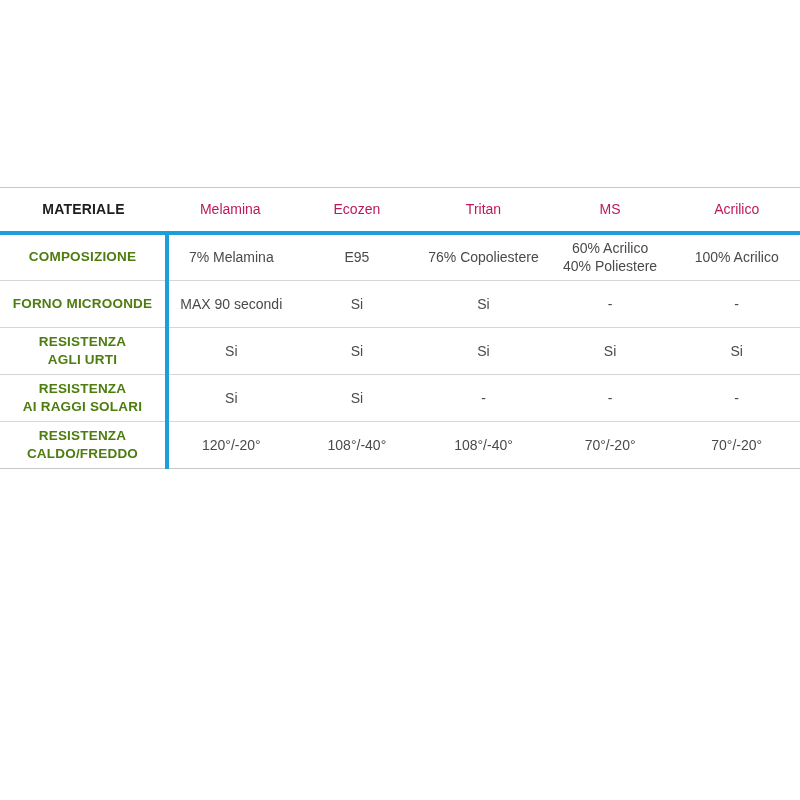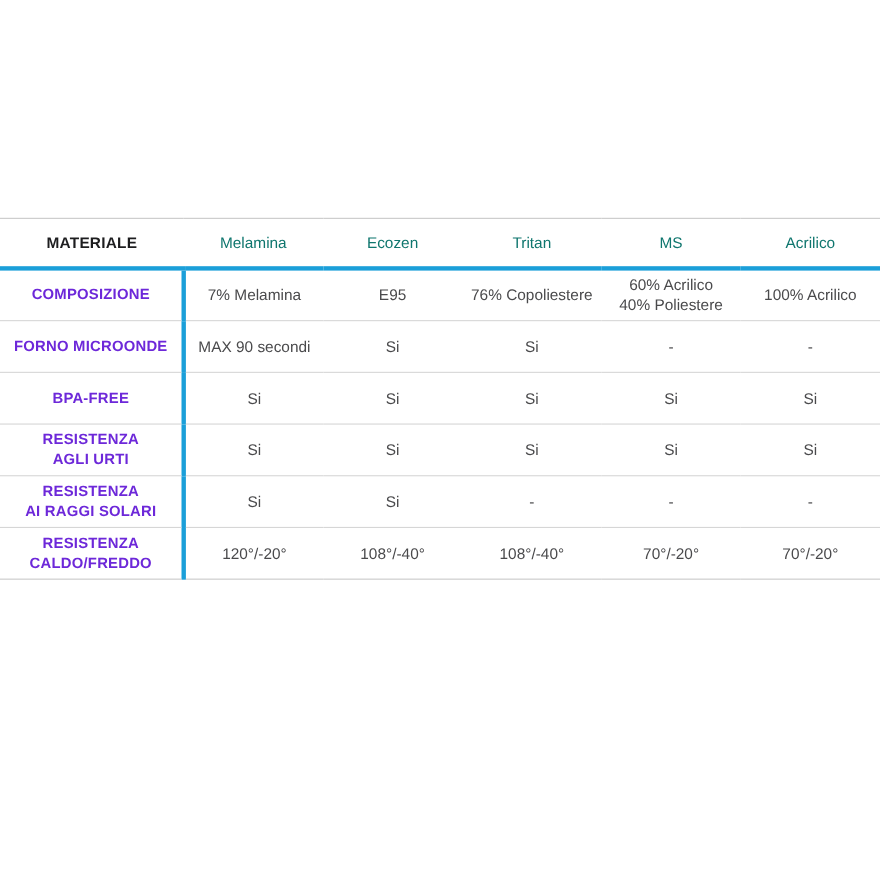--- a/index.html
+++ b/index.html
@@ -17,21 +17,20 @@
     height: 800px;
     position: relative;
     font-family: "Liberation Sans", sans-serif;
     -webkit-font-smoothing: antialiased;
   }
   .table-wrap {
     position: absolute;
     top: 187px;
     left: 0;
     width: 800px;
-    margin-top: 11px;
   }
   table.compare {
     width: 800px;
     border-collapse: collapse;
     table-layout: fixed;
     border-top: 1px solid var(--border-edge);
   }
   col.label-col { width: 167px; }
   col.data-col  { width: 126.6px; }
 
@@ -53,34 +52,34 @@
   }
   th.materiale-cell {
     font-weight: bold;
     font-size: 14px;
     color: #1d1d1f;
     letter-spacing: 0.2px;
   }
   th.col-header {
     font-weight: normal;
     font-size: 14px;
-    color: #0f766e;
+    color: #be185d;
   }
 
   
   tr.data-row td {
     border-bottom: 1px solid var(--border-light);
   }
   tr.data-row:last-child td {
     border-bottom: 1px solid var(--border-edge);
   }
   td.label-cell {
     font-weight: bold;
     font-size: 13.5px;
-    color: #6d28d9;
+    color: #4d7c0f;
     letter-spacing: 0.2px;
     border-right: 4px solid var(--accent);
   }
   td.value-cell {
     font-weight: normal;
     font-size: 14px;
     color: #4a4a4c;
   }
 </style>
 </head>
@@ -120,28 +119,20 @@
 
     <tr class="data-row">
       <td class="label-cell">FORNO MICROONDE</td>
       <td class="value-cell">MAX 90 secondi</td>
       <td class="value-cell">Si</td>
       <td class="value-cell">Si</td>
       <td class="value-cell">-</td>
       <td class="value-cell">-</td>
     </tr>
 
-    <tr class="data-row">
-      <td class="label-cell">BPA-FREE</td>
-      <td class="value-cell">Si</td>
-      <td class="value-cell">Si</td>
-      <td class="value-cell">Si</td>
-      <td class="value-cell">Si</td>
-      <td class="value-cell">Si</td>
-    </tr>
 
     <tr class="data-row">
       <td class="label-cell">RESISTENZA
 AGLI URTI</td>
       <td class="value-cell">Si</td>
       <td class="value-cell">Si</td>
       <td class="value-cell">Si</td>
       <td class="value-cell">Si</td>
       <td class="value-cell">Si</td>
     </tr>

